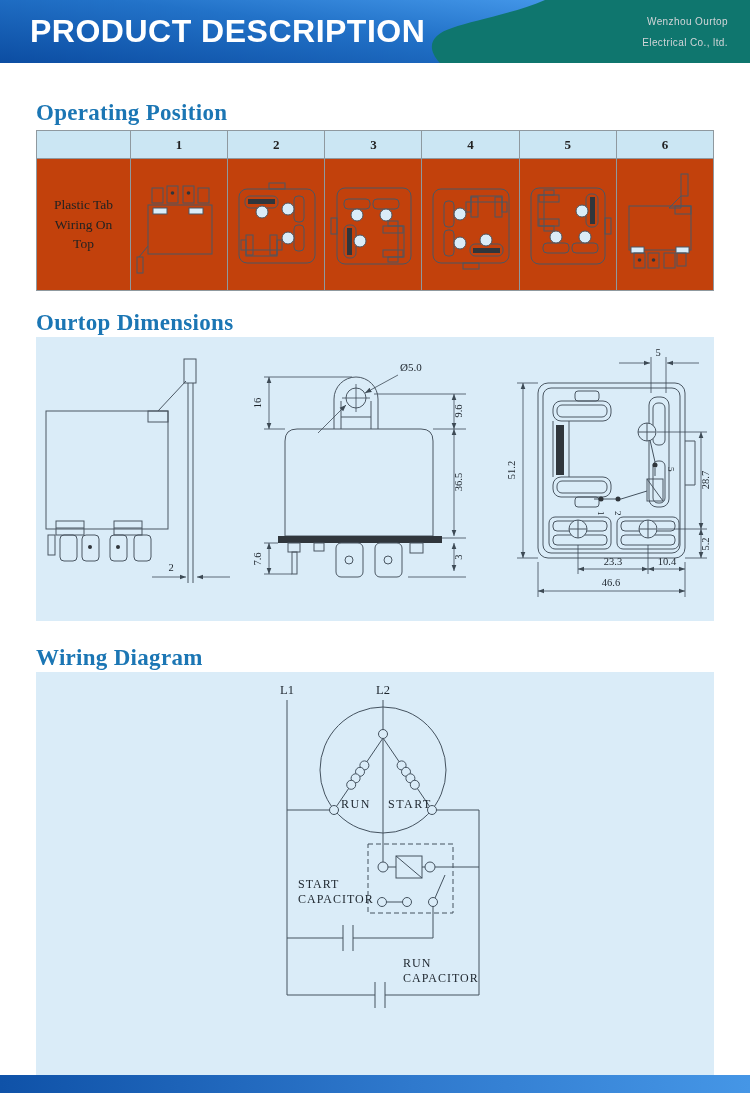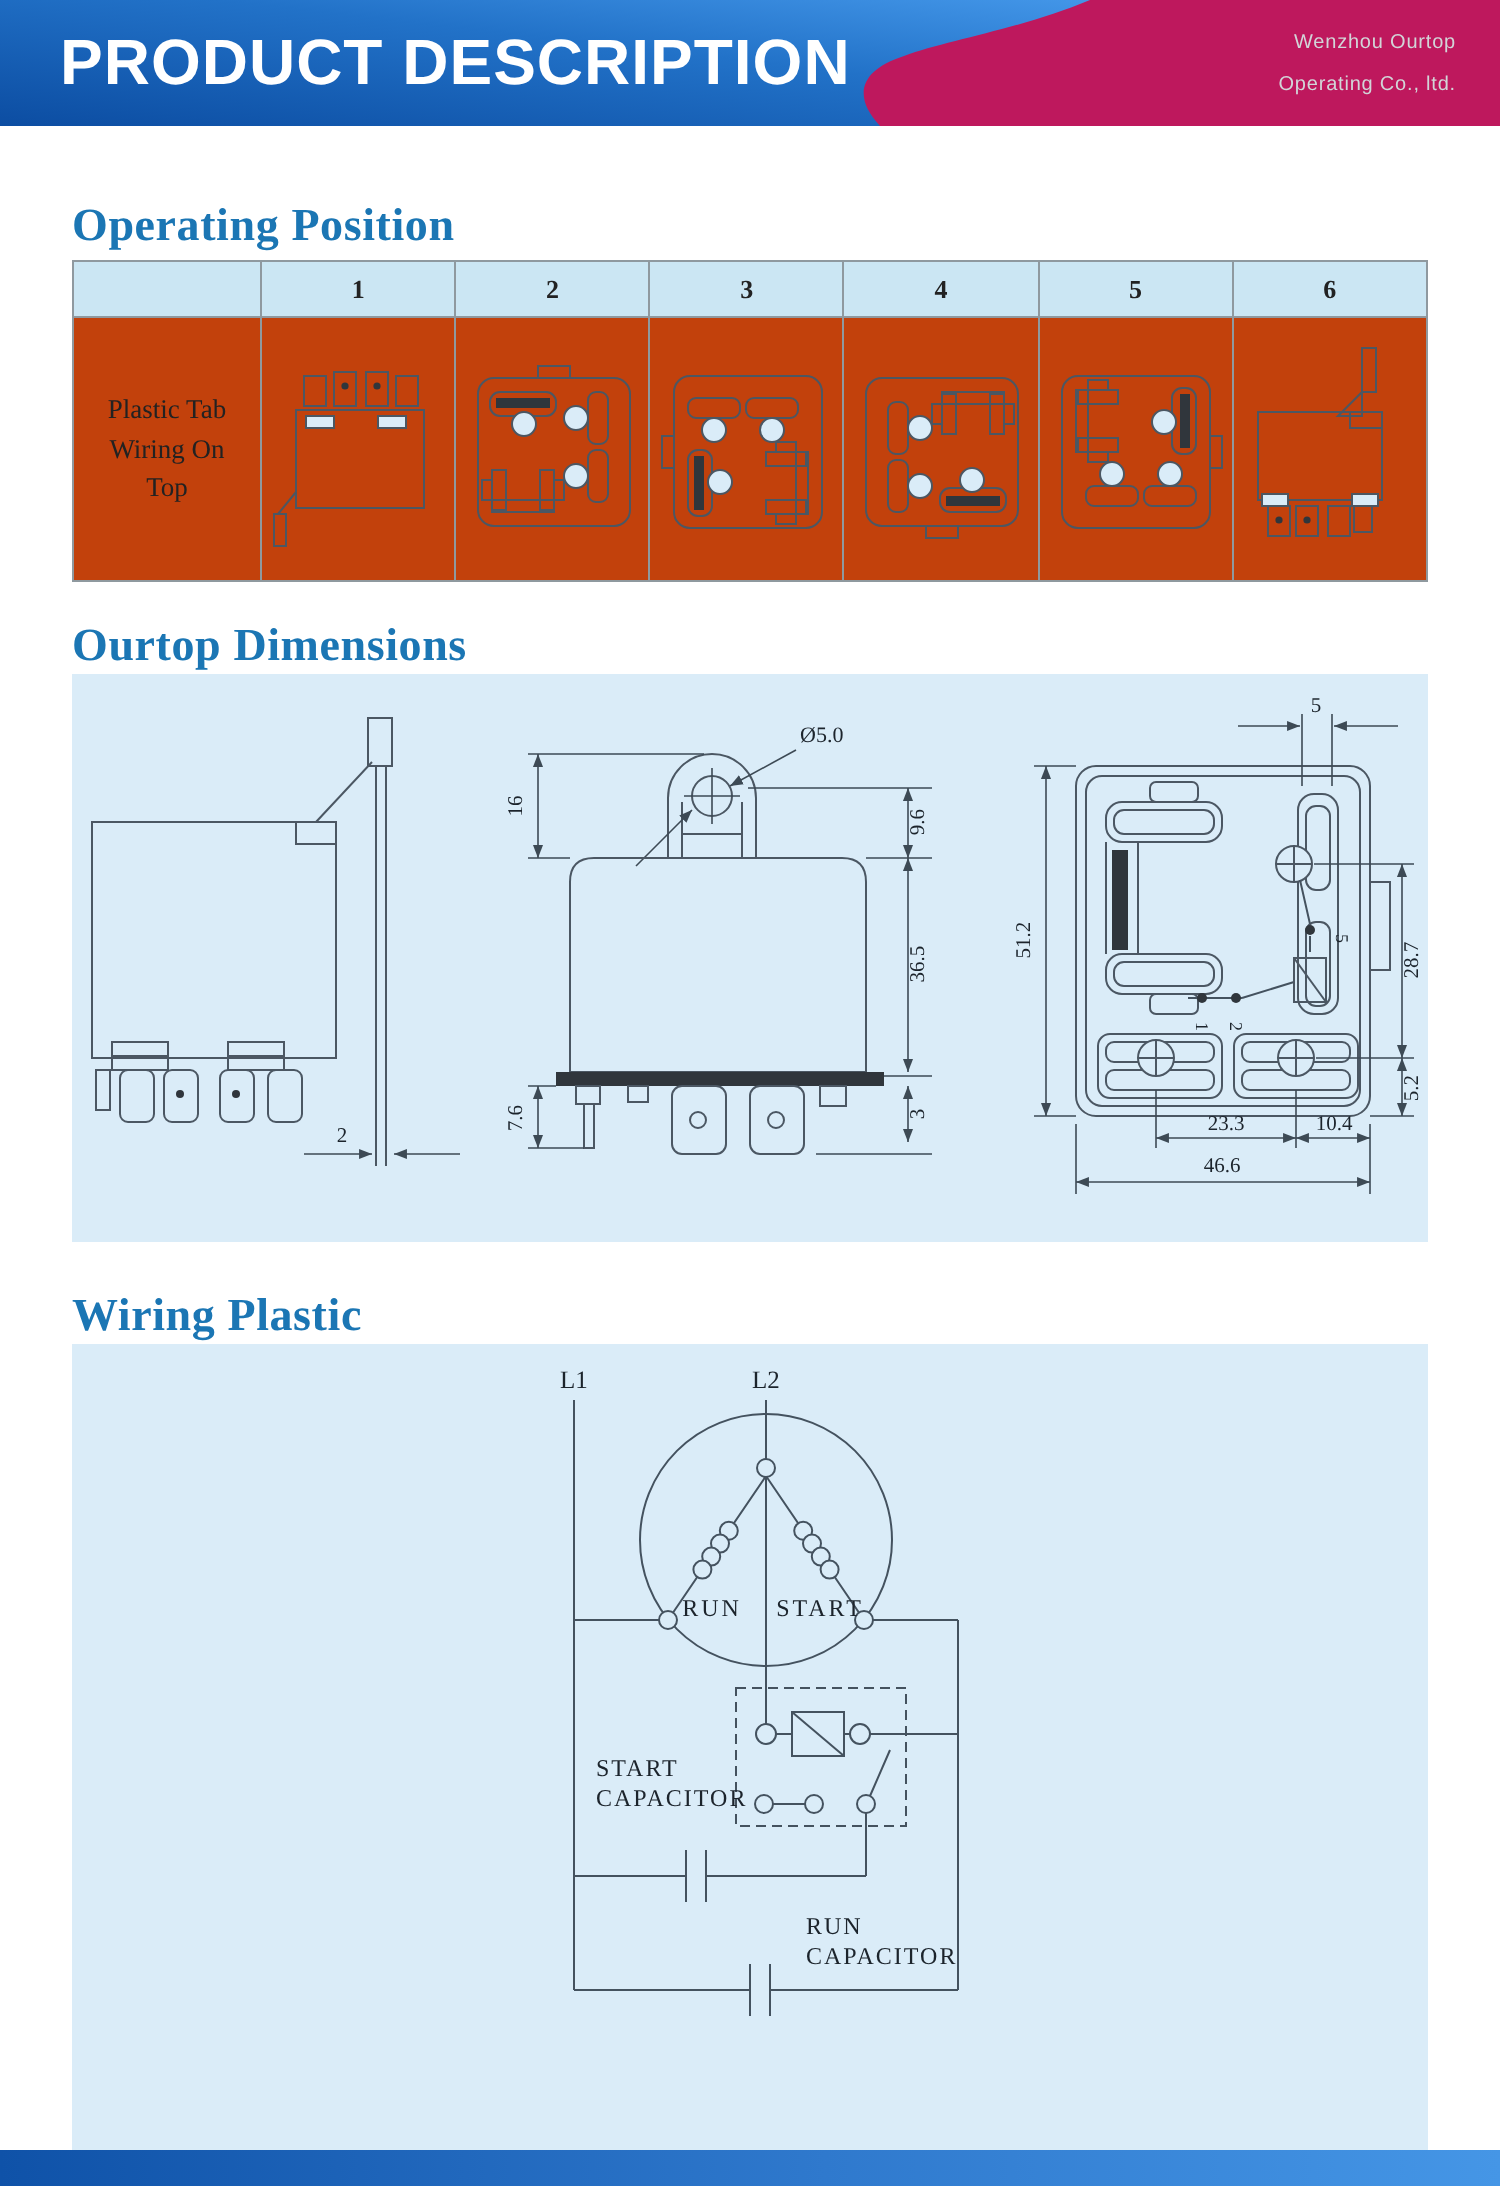--- a/index.html
+++ b/index.html
@@ -1,21 +1,21 @@
 <!DOCTYPE html>
 <html><head>
 <meta charset="utf-8">
 <style>
   * { margin:0; padding:0; box-sizing:border-box; }
   html,body { background:#ffffff; }
   body { font-family:"Liberation Sans", sans-serif; }
   .page { position:relative; width:750px; height:1093px; background:#ffffff; overflow:hidden; margin:0 auto; }
 
   
-  .header { position:absolute; left:0; top:0; width:750px; height:63px; background:#be185d; }
+  .header { position:absolute; left:0; top:0; width:750px; height:63px; background:#0f766e; }
   .header-swoosh { position:absolute; left:0; top:0; }
   .header-title { position:absolute; left:30px; top:0; height:63px; line-height:63px;
                   font-size:32px; font-weight:bold; color:#ffffff; letter-spacing:0.5px; white-space:nowrap; }
   .company { position:absolute; right:22px; top:50%; transform:translateY(-50%);
              text-align:right; color:#d2d5d8; font-size:10px; line-height:21px; letter-spacing:0.4px; }
 
   
   h2.sec { position:absolute; left:36px; font-family:"Liberation Serif", serif;
            font-size:23px; font-weight:bold; color:#1b76b4; letter-spacing:0.3px; }
 
@@ -58,21 +58,21 @@
           <stop offset="0" stop-color="#0c4da2"></stop>
           <stop offset="0.6" stop-color="#2272c8"></stop>
           <stop offset="1" stop-color="#4396e8"></stop>
         </linearGradient>
       </defs>
       <path d="M0,0 L545,0 C512,14 474,20 452,28 C430,35 426,48 440,63 L0,63 Z" fill="url(#hg)"></path>
     </svg>
     <div class="header-title">PRODUCT DESCRIPTION</div>
     <div class="company">
       <div>Wenzhou Ourtop</div>
-      <div>Operating Co., ltd.</div>
+      <div>Electrical Co., ltd.</div>
     </div>
   </div>
 
   <h2 class="sec" style="top:100px">Operating Position</h2>
 
   <table class="op">
     <colgroup>
         <col style="width:94px">
         <col>
         <col>
@@ -337,21 +337,21 @@
       <path class="dim" d="M77,206 V235 M147,206 V235 M37,223 V258 M184,223 V258"></path>
       <path class="dim" d="M77,230 H147" marker-start="url(#am3)" marker-end="url(#am3)"></path>
       <text x="112" y="226" font-size="10.5" text-anchor="middle">23.3</text>
       <path class="dim" d="M147,230 H184" marker-start="url(#am3)" marker-end="url(#am3)"></path>
       <text x="166" y="226" font-size="10.5" text-anchor="middle">10.4</text>
       <path class="dim" d="M37,252 H184" marker-start="url(#am3)" marker-end="url(#am3)"></path>
       <text x="110" y="247" font-size="10.5" text-anchor="middle">46.6</text>
     </svg>
   </div>
 
-  <h2 class="sec" style="top:645px">Wiring Plastic</h2>
+  <h2 class="sec" style="top:645px">Wiring Diagram</h2>
 
   <div class="panel panel-wiring">
     <svg style="left:0;top:0" width="678" height="343" viewBox="0 0 678 343">
       <text x="251" y="22" font-size="12.5" text-anchor="middle">L1</text>
       <text x="347" y="22" font-size="12.5" text-anchor="middle">L2</text>
       <path class="wln" d="M251,28 V323"></path>
       <path class="wln" d="M347,28 V190"></path>
       <circle class="wln" cx="347" cy="98" r="63"></circle>
       <path class="wln" d="M347,66 L298,138 M347,66 L396,138"></path>
       <circle class="wnd" cx="328.4" cy="93.4" r="4.5"></circle>

